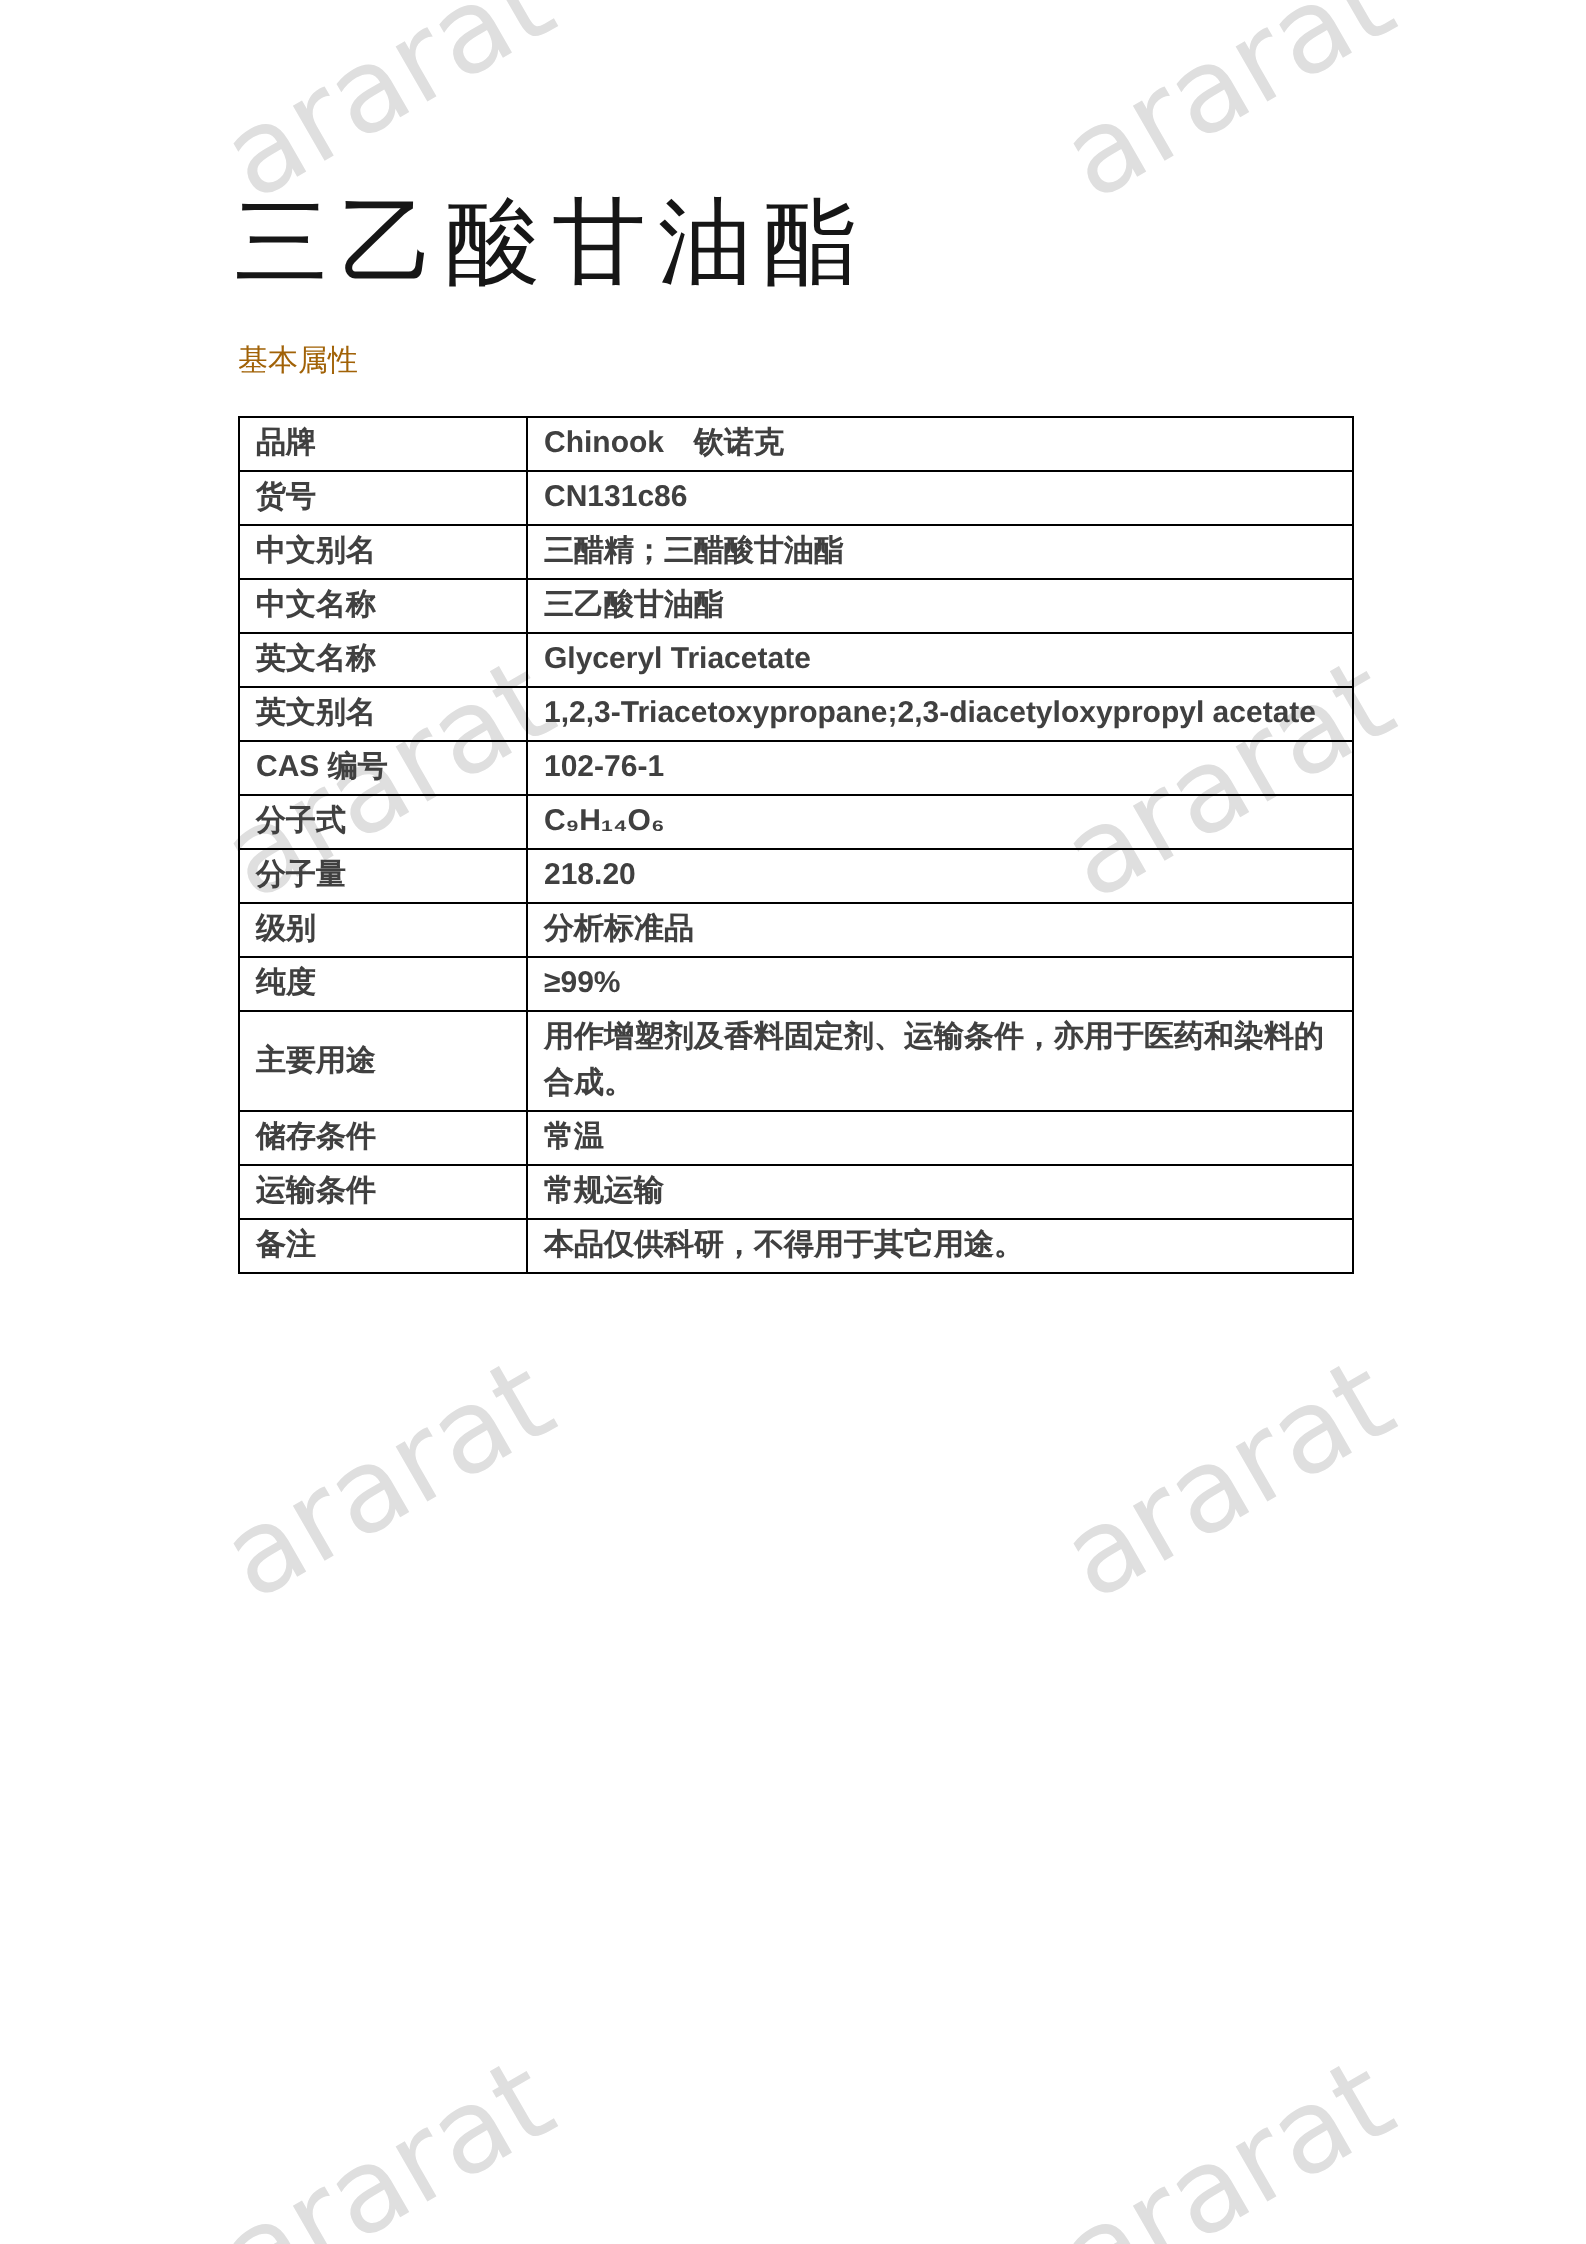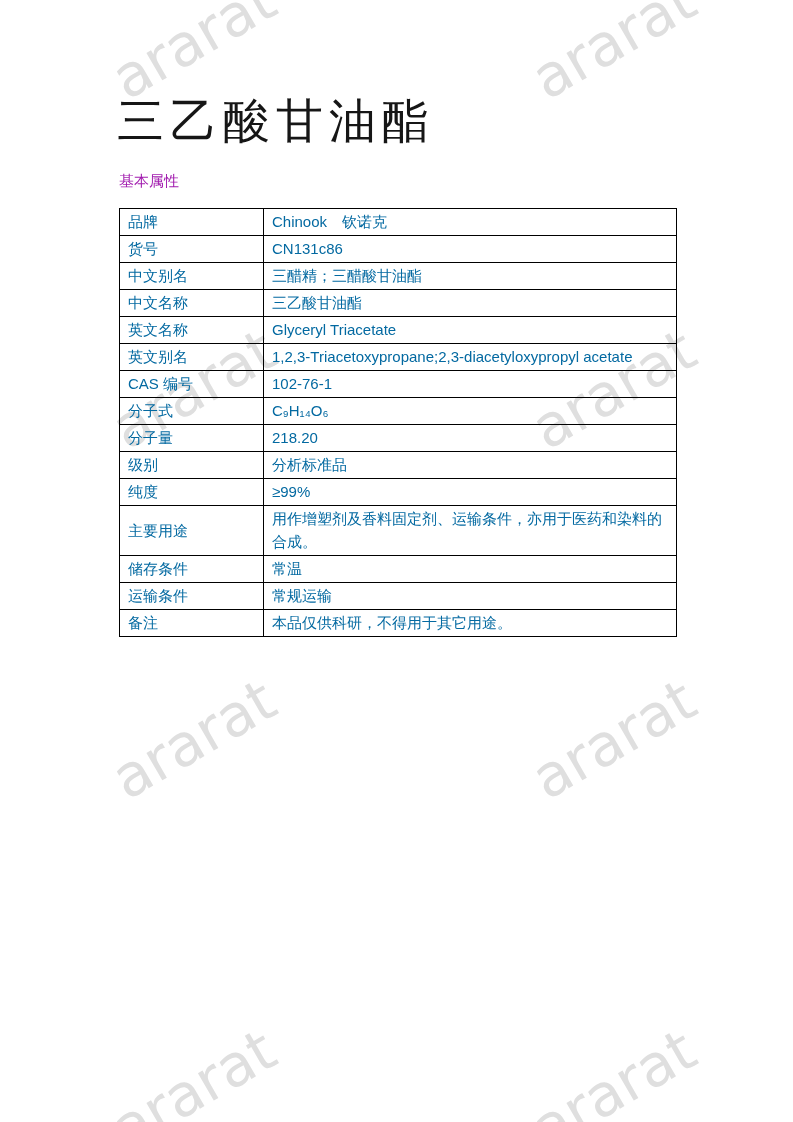--- a/index.html
+++ b/index.html
@@ -42,45 +42,46 @@
     white-space: nowrap;
   }
   .section-title {
     position: absolute;
     left: 119px;
     top: 170px;
     margin: 0;
     font-size: 15px;
     line-height: 22px;
     font-weight: 400;
-    color: #a21caf;
+    color: #a16207;
     white-space: nowrap;
   }
   table.props {
     position: absolute;
     left: 119px;
     top: 208px;
     width: 557px;
     border-collapse: collapse;
     table-layout: fixed;
     background: transparent;
   }
   table.props col.c1 { width: 144px; }
   table.props col.c2 { width: 413px; }
   table.props td {
     border: 1px solid #000000;
     box-sizing: border-box;
     height: 27px;
     padding: 1px 8px;
     font-size: 15px;
     line-height: 1.55;
-    color: #0369a1;
+    color: #404040;
     vertical-align: middle;
     word-break: break-word;
     background: transparent;
+    font-weight: bold;
   }
   table.props td.lbl { white-space: nowrap; }
 </style>
 </head>
 <body>
 
 <div class="page">
 
   <div class="wm-layer">
     <span class="wm" style="left:105px; top:11px">ararat</span>

